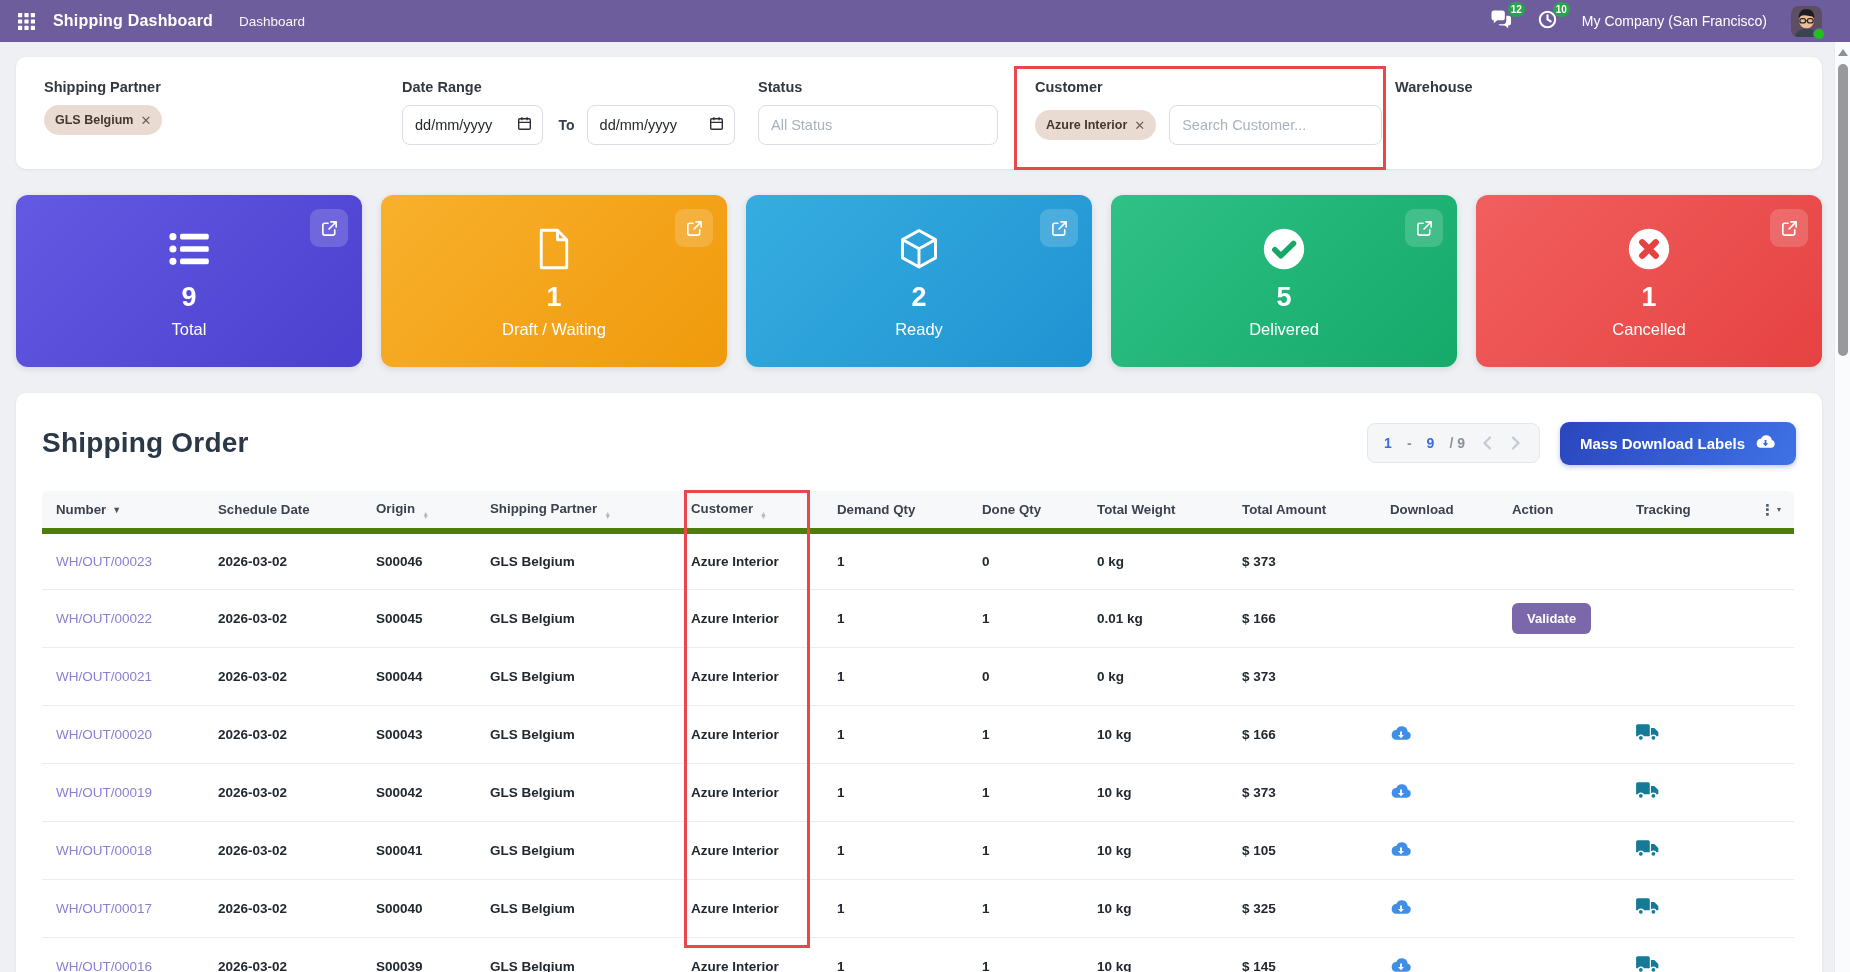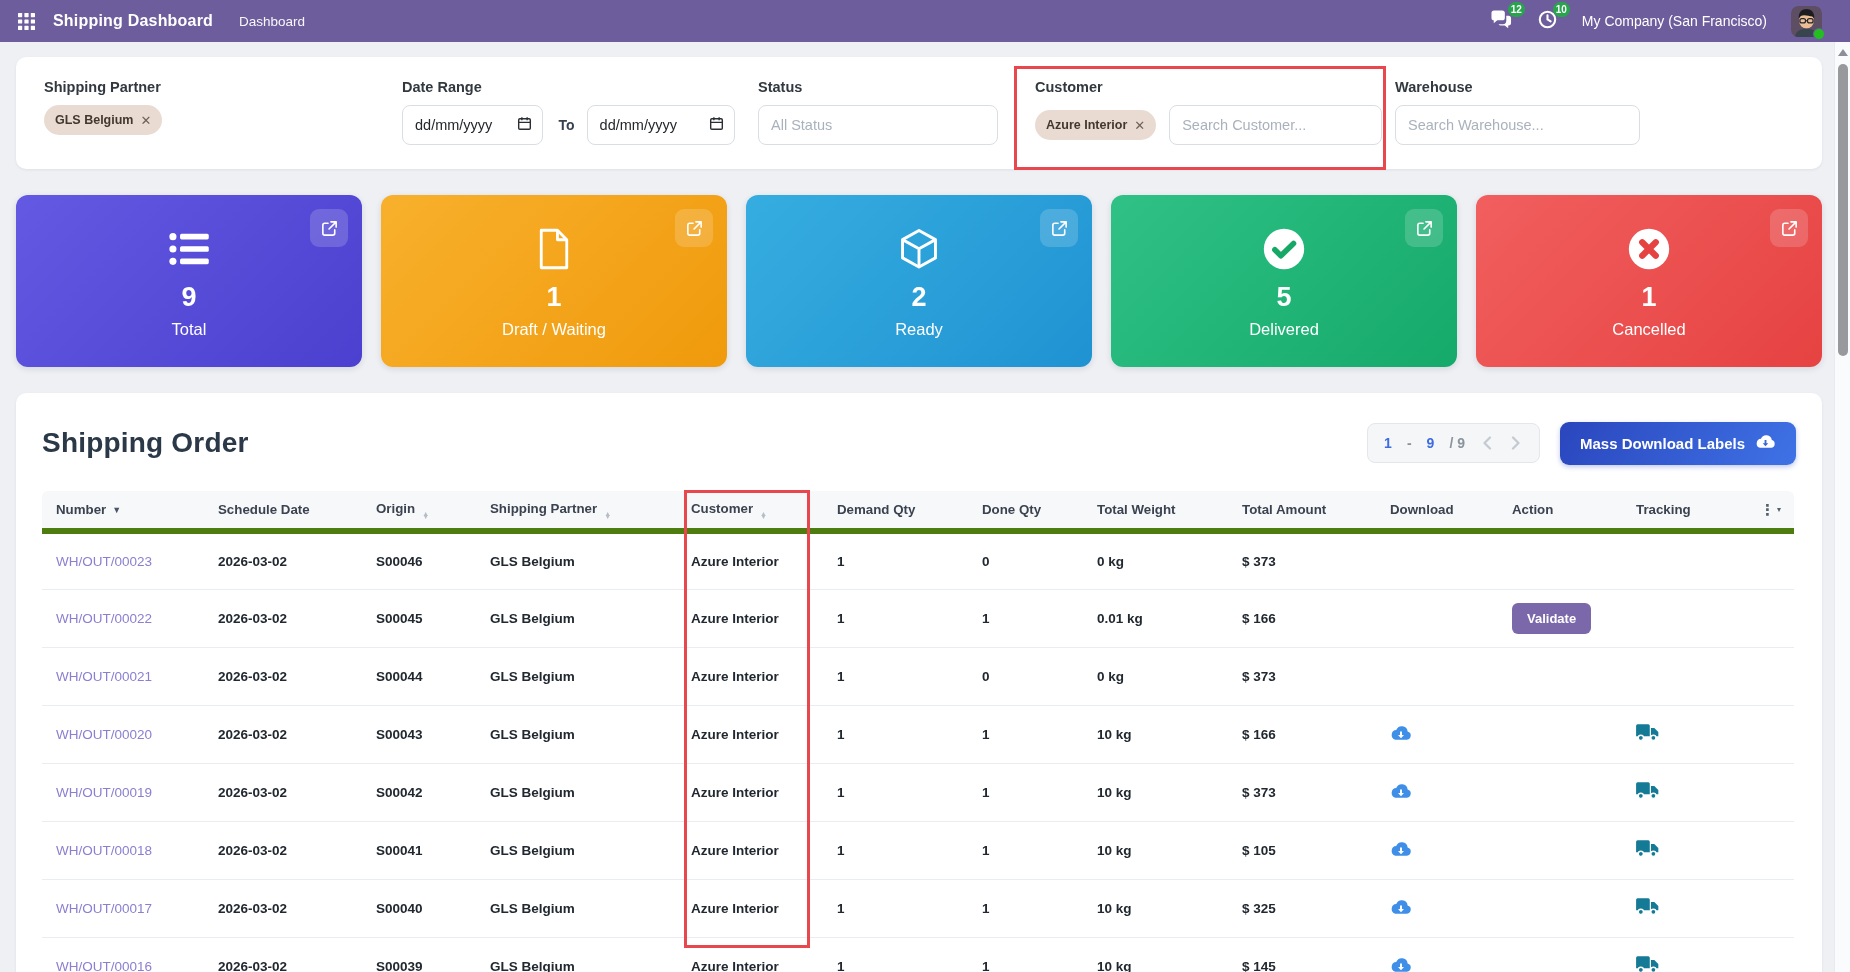--- a/index.html
+++ b/index.html
@@ -196,23 +196,20 @@
         <span class="tag">
             <span>Azure Interior</span>
             <span class="tag-x">✕</span>
           </span>
         <input class="tinput" placeholder="Search Customer..." style="">
       </div>
     </div>
 
     <div class="fgroup g5">
       <span class="flabel">Warehouse</span>
-      <div class="frow">
-        <input class="tinput" placeholder="Search Warehouse..." style="">
-      </div>
     </div>
   </section>
 
   <section class="stats">
 
     <div class="stat-card" style="background: linear-gradient(135deg, rgb(100, 89, 226), rgb(75, 64, 207));">
       <span class="stat-icon">
         <svg width="42" height="34" viewBox="0 0 26 22" fill="#fff">
             <circle cx="2.6" cy="3" r="2.3"></circle>
             <rect x="7.2" y="1.2" width="18.6" height="3.6" rx="1"></rect>

